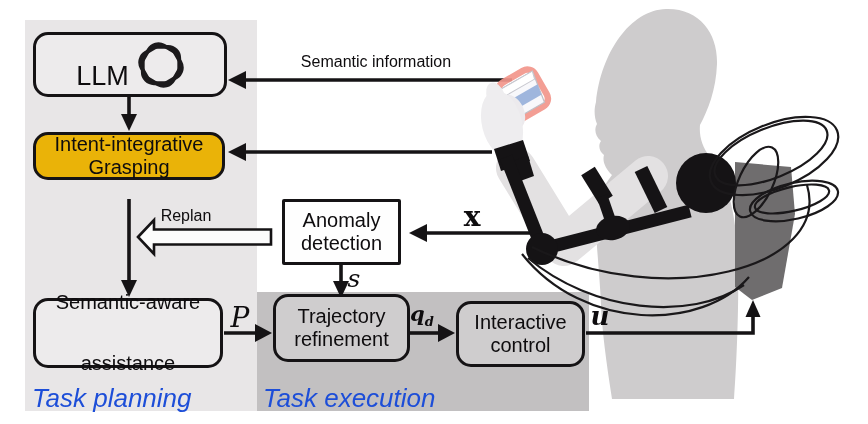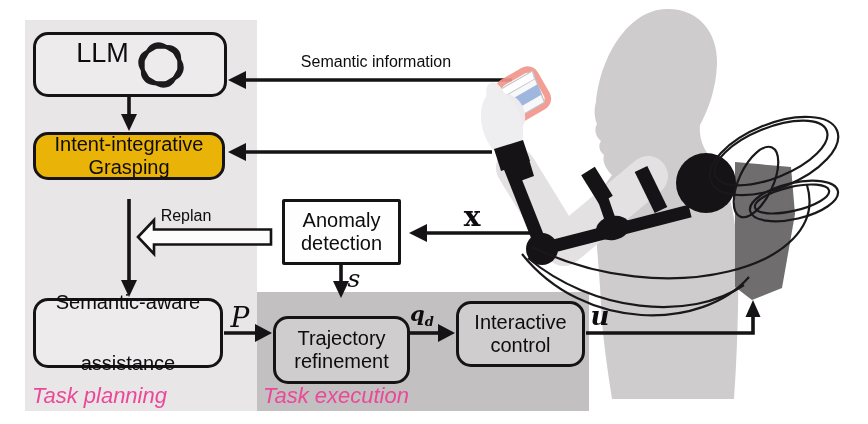--- a/index.html
+++ b/index.html
@@ -15,23 +15,23 @@
     position:absolute;z-index:3;box-sizing:border-box;
     border:3px solid #151315;border-radius:15px;
     display:flex;flex-direction:column;align-items:center;justify-content:center;
     font-size:20px;line-height:23px;text-align:center;color:#0e0c0e;
   }
   .lbl{position:absolute;z-index:4;white-space:nowrap;}
   .center{transform:translate(-50%,-50%);}
   .math{font-family:"DejaVu Serif",serif;}
   .it{font-style:italic;}
   .bold{font-weight:bold;}
-  .panel-label{font-style:italic;font-size:22px;color:#ec4899;}
+  .panel-label{font-style:italic;font-size:26px;color:#1d4ed8;}
   .edge-label{font-size:16px;color:#0e0c0e;}
-  #llm-row{display:flex;flex-direction:row;align-items:flex-start;gap:9px;}
+  #llm-row{display:flex;flex-direction:row;align-items:flex-end;gap:9px;}
   #llm-row .llm-text{font-size:27px;}
   sub{font-size:62%;}
 </style>
 </head>
 <body>
 
 <div id="stage">
 
   <div class="panel" style="left:25px;top:20px;width:232px;height:391px;background:#e8e6e7;"></div>
   <div class="panel" style="left:257px;top:292px;width:332px;height:119px;background:#c2c0c1;"></div>
@@ -150,21 +150,21 @@
   <div class="node" style="left:282px;top:199px;width:119px;height:66px;background:#fefefe;border-radius:2px;">
     <span>Anomaly</span>
     <span>detection</span>
   </div>
 
   <div class="node" style="left:33px;top:298px;width:190px;height:70px;background:#edebec;gap:38px;">
     <span>Semantic-aware</span>
     <span>assistance</span>
   </div>
 
-  <div class="node" style="left:273px;top:316px;width:137px;height:68px;background:#cfcdce;">
+  <div class="node" style="left:273px;top:294px;width:137px;height:68px;background:#cfcdce;">
     <span>Trajectory</span>
     <span>refinement</span>
   </div>
 
   <div class="node" style="left:456px;top:301px;width:129px;height:66px;background:#cfcdce;">
     <span>Interactive</span>
     <span>control</span>
   </div>
 
   <div class="lbl center edge-label" style="left:376px;top:62px;">Semantic information</div>

